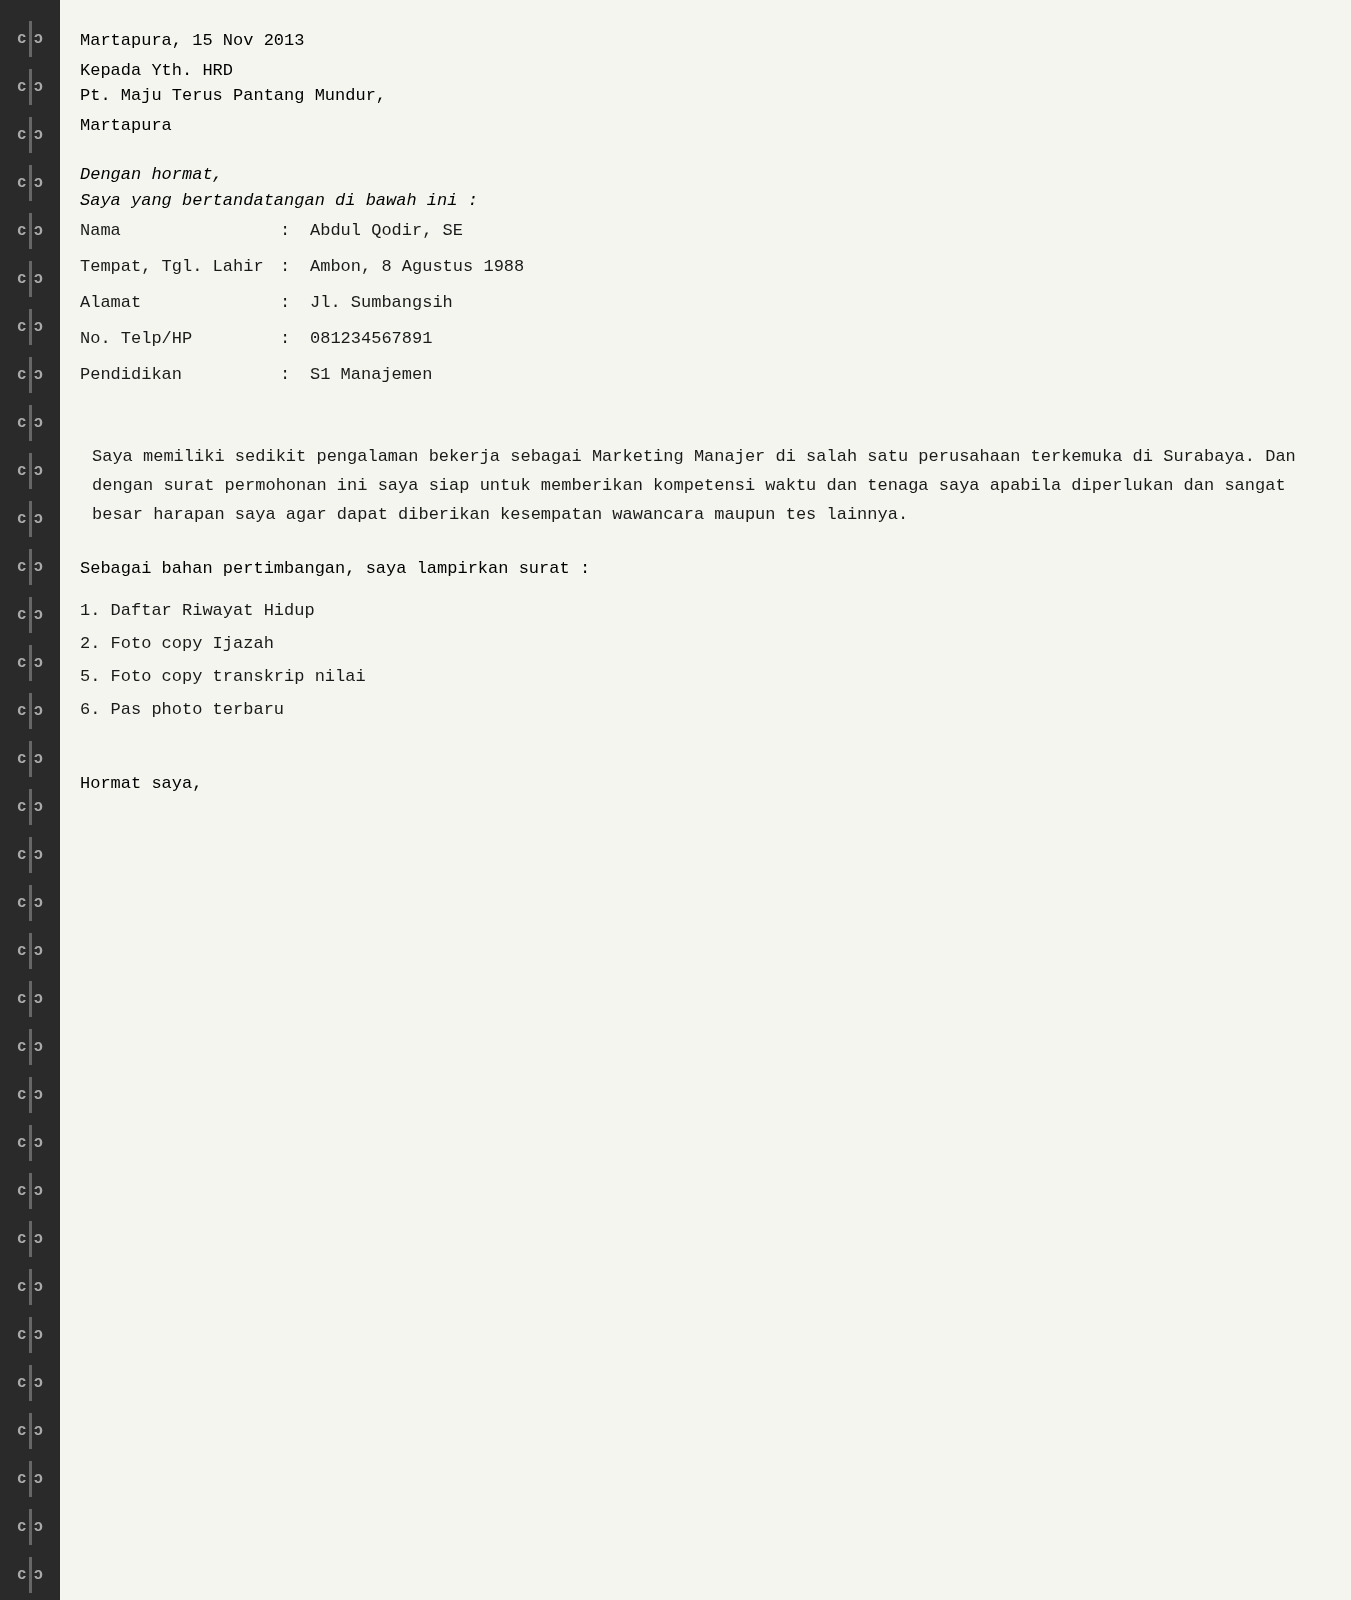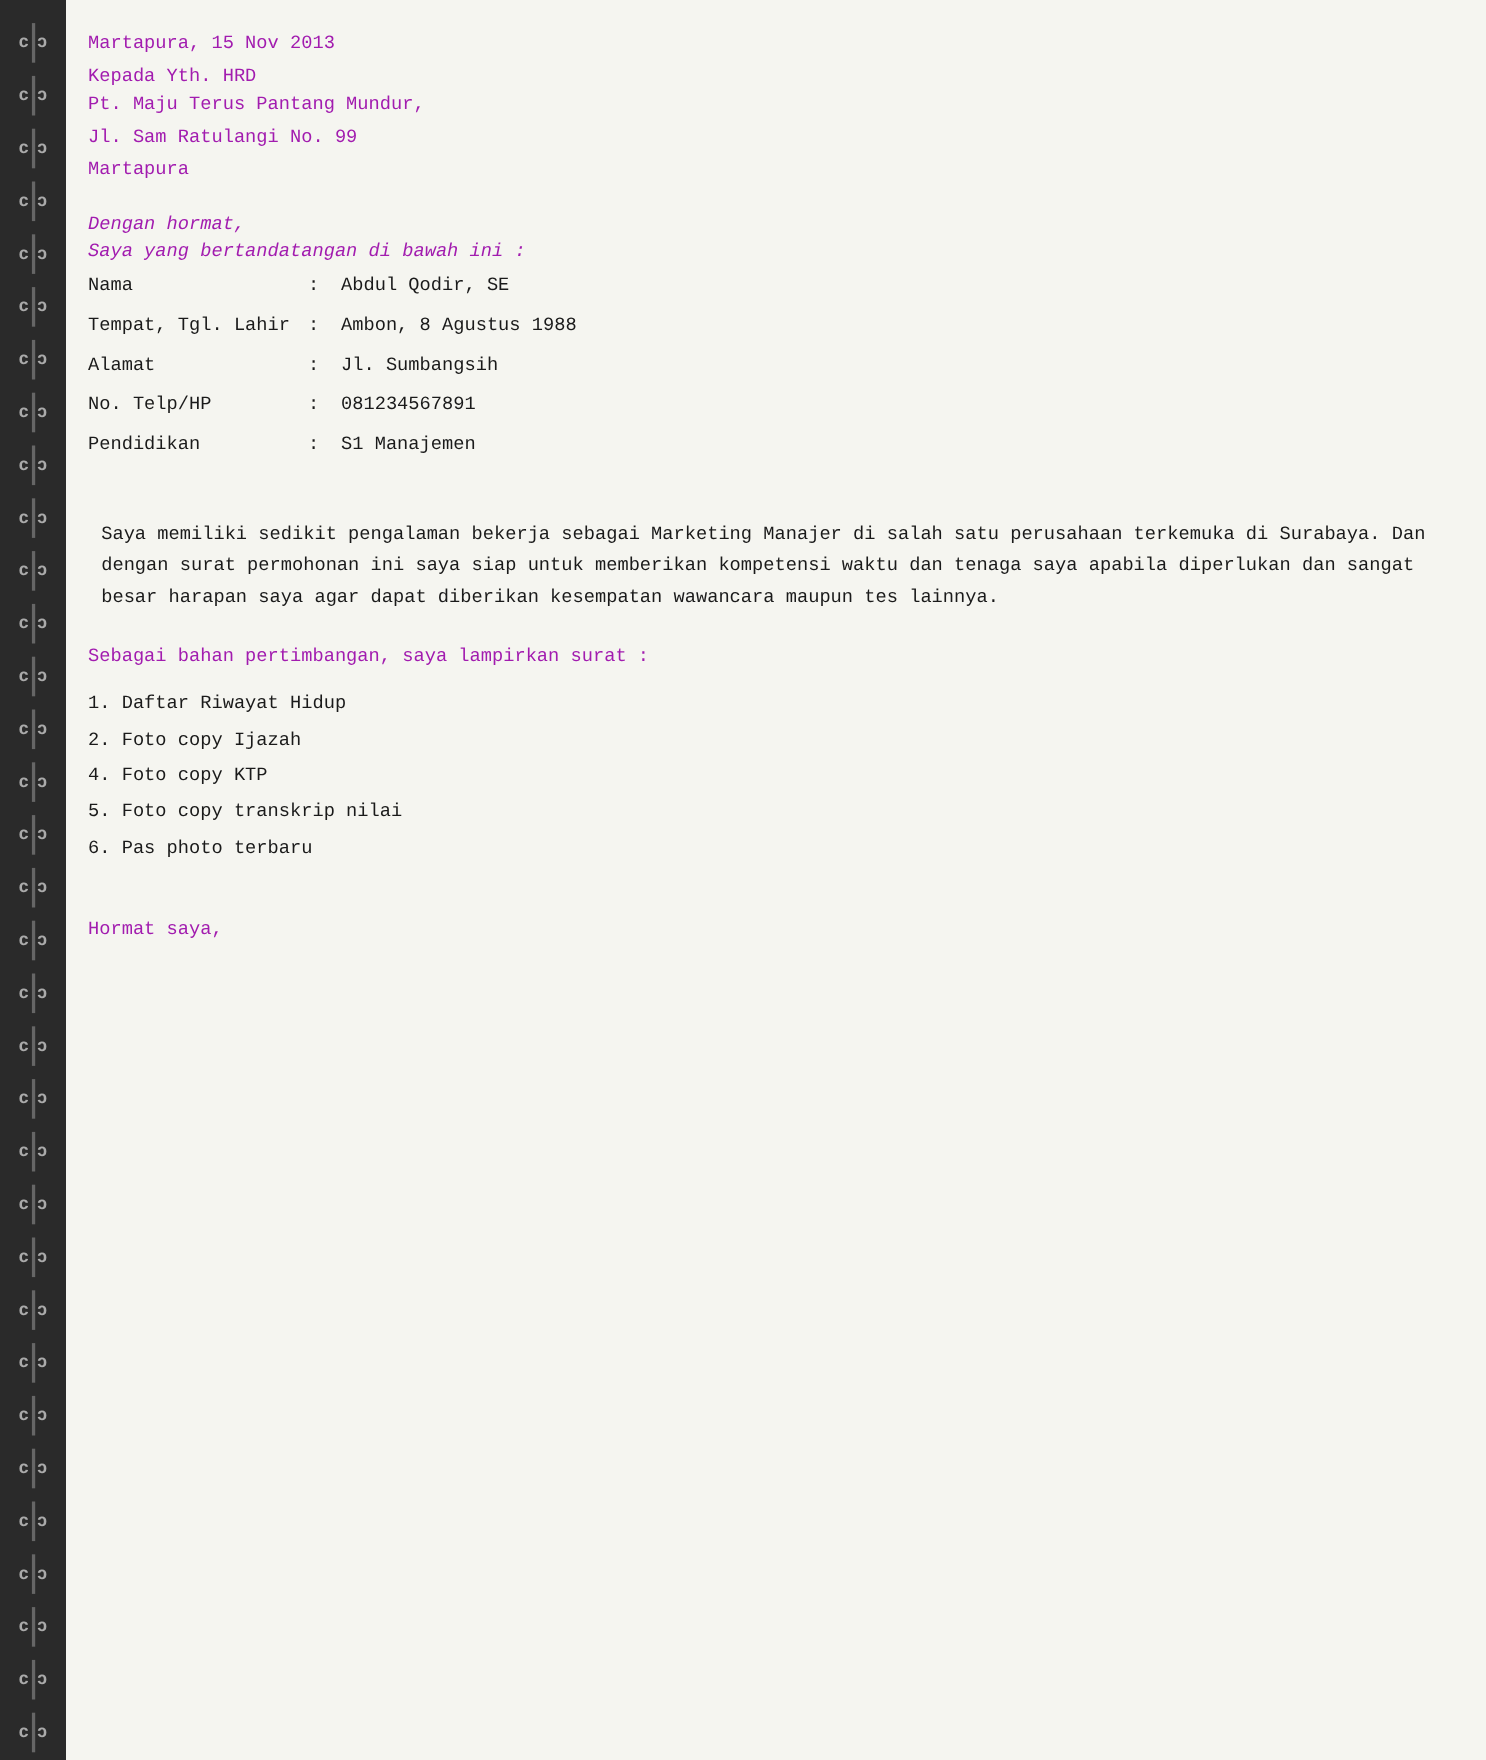--- a/index.html
+++ b/index.html
@@ -25,21 +25,21 @@
       flex: 1;
       background: #f5f5f0;
       padding: 20px 40px 40px 20px;
       min-height: 1600px;
       position: relative;
     }
 
     .letter-text {
       font-family: 'Courier New', Courier, monospace;
       font-size: 17px;
-      color: #a21caf;
+      color: #000000;
       line-height: 1.5;
       white-space: pre-wrap;
     }
 
     .section-block {
       margin-bottom: 8px;
     }
 
     .info-row {
       display: flex;
@@ -299,23 +299,20 @@
 
     <div class="section-block" style="margin-top:8px; margin-bottom:4px;">
       <span class="letter-text">Martapura, 15 Nov 2013</span>
     </div>
 
     <div class="section-block" style="margin-bottom:4px;">
       <div><span class="letter-text">Kepada Yth. HRD</span></div>
       <div><span class="letter-text">Pt. Maju Terus Pantang Mundur,</span></div>
     </div>
     <div class="section-block" style="margin-bottom:4px;">
-      <div><span class="letter-text">Jl. Sam Ratulangi No. 99</span></div>
-    </div>
-    <div class="section-block" style="margin-bottom:4px;">
       <div><span class="letter-text">Martapura</span></div>
     </div>
 
     <div class="spacer"></div>
 
     <div class="section-block" style="margin-bottom:4px;font-style:italic;">
       <div><span class="letter-text">Dengan hormat,</span></div>
       <div><span class="letter-text">Saya yang bertandatangan di bawah ini :</span></div>
     </div>
 
@@ -364,21 +361,20 @@
 
     <div class="section-block" style="margin-bottom:4px;">
       <span class="letter-text">Sebagai bahan pertimbangan, saya lampirkan surat :</span>
     </div>
 
     <div class="small-spacer"></div>
 
     <div class="section-block" style="margin-bottom:4px;">
       <div class="list-item">1. Daftar Riwayat Hidup</div>
       <div class="list-item">2. Foto copy Ijazah</div>
-      <div class="list-item">4. Foto copy KTP</div>
       <div class="list-item">5. Foto copy transkrip nilai</div>
       <div class="list-item">6. Pas photo terbaru</div>
     </div>
 
     <div class="spacer"></div>
 
 
     <div class="spacer"></div>
 
     <div class="section-block" style="margin-bottom:4px;">

